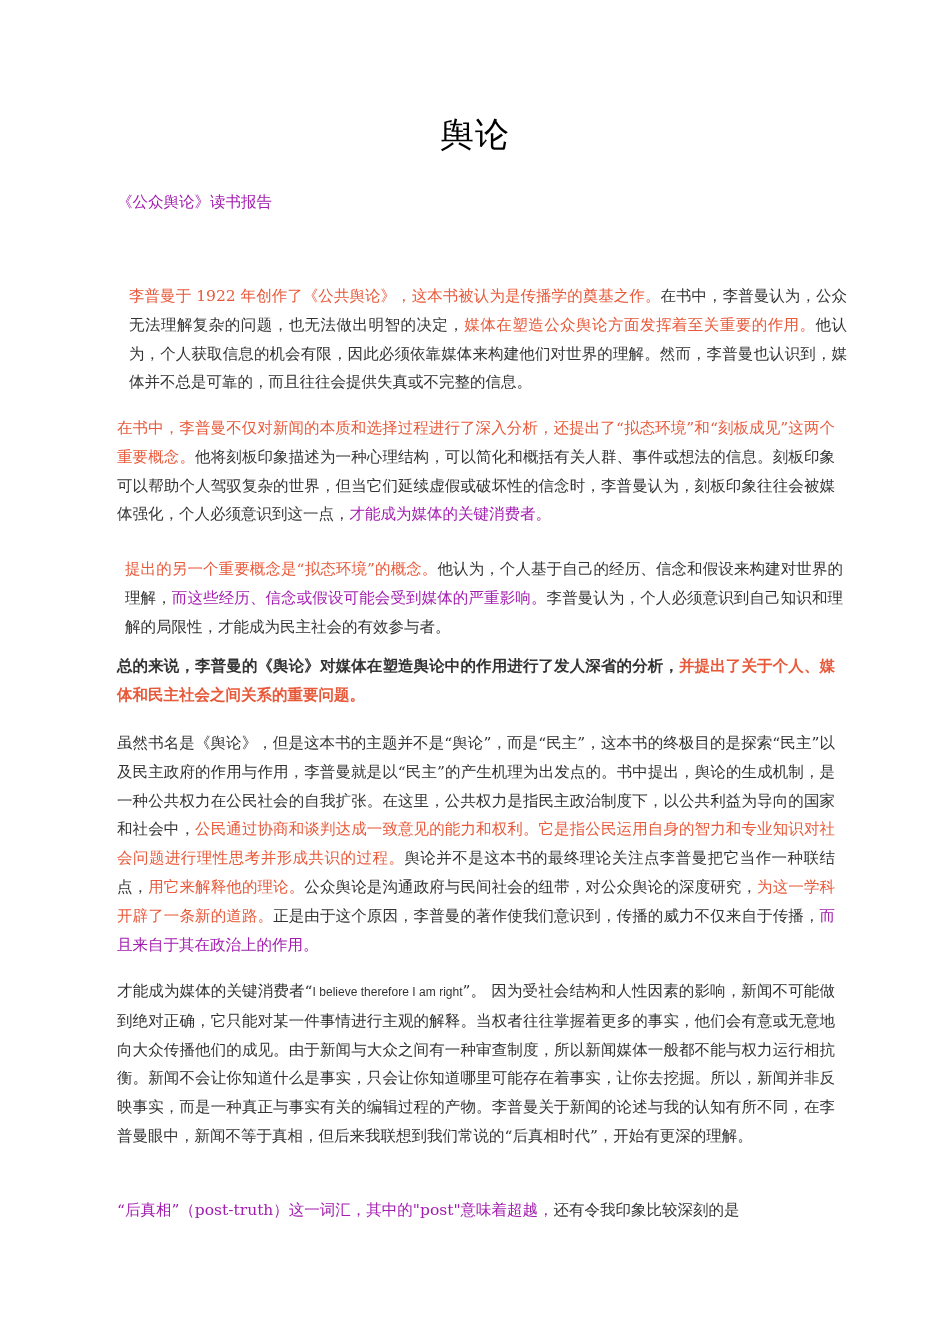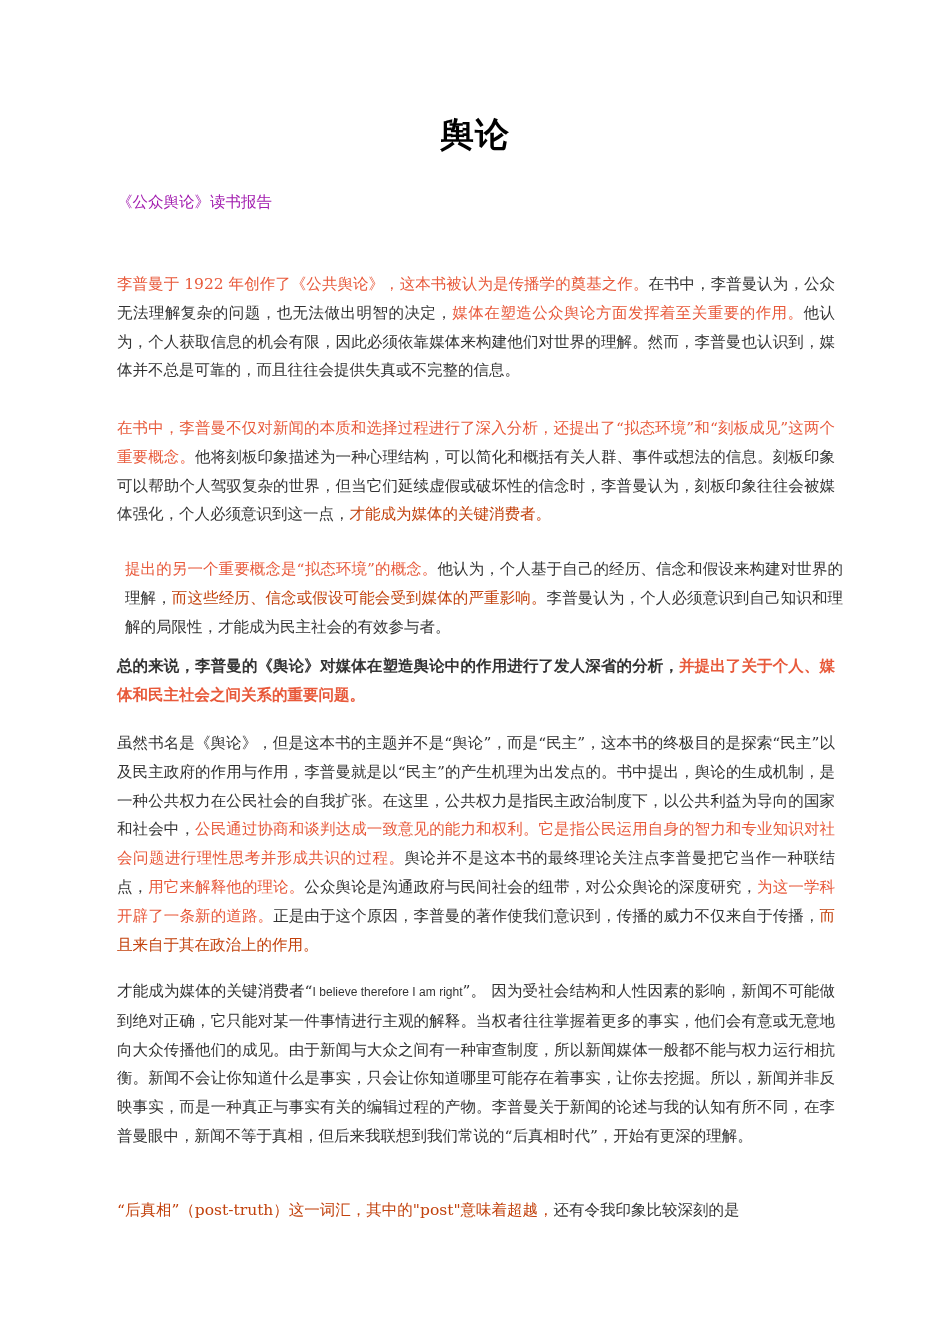--- a/index.html
+++ b/index.html
@@ -4,43 +4,43 @@
 <style>
   html, body { margin: 0; padding: 0; background: #ffffff; }
   body {
     width: 950px; height: 1344px; overflow: hidden; position: relative;
     font-family: "DejaVu Serif", "Liberation Serif", serif;
   }
   .page { position: absolute; left: 0; top: 0; width: 950px; height: 1344px; }
   .title {
     position: absolute; left: 0; top: 112px; width: 950px; text-align: center;
     font-family: "DejaVu Sans", "Liberation Sans", sans-serif;
-    font-weight: bold; font-size: 34px; color: #000; letter-spacing: 1px;
+    font-weight: normal; font-size: 34px; color: #000; letter-spacing: 1px;
   }
   .subtitle {
     position: absolute; left: 117px; top: 192px;
     font-size: 15.5px; color: #a21caf;
   }
   .para {
     position: absolute; left: 117px; width: 718px;
     font-size: 15.5px; line-height: 28.8px; color: #333333;
     text-align: justify; word-break: break-all;
   }
   .red { color: #e8593a; }
-  .gold { color: #c2410c; }
+  .gold { color: #a21caf; }
   .mono { font-family: Liberation Sans, sans-serif; font-size: 12px; }
 </style>
 </head>
 <body>
 
 <div class="page">
   <div class="title">舆论</div>
   <div class="subtitle">《公众舆论》读书报告</div>
 
-  <p class="para" style="top:270px;margin:0;"><span class="red">李普曼于 1922 年创作了《公共舆论》，这本书被认为是传播学的奠基之作。</span><span>在书中，李普曼认为，公众无法理解复杂的问题，也无法做出明智的决定，</span><span class="red">媒体在塑造公众舆论方面发挥着至关重要的作用。</span><span>他认为，个人获取信息的机会有限，因此必须依靠媒体来构建他们对世界的理解。然而，李普曼也认识到，媒体并不总是可靠的，而且往往会提供失真或不完整的信息。</span></p>
+  <p class="para" style="top:270px;margin:12px;"><span class="red">李普曼于 1922 年创作了《公共舆论》，这本书被认为是传播学的奠基之作。</span><span>在书中，李普曼认为，公众无法理解复杂的问题，也无法做出明智的决定，</span><span class="red">媒体在塑造公众舆论方面发挥着至关重要的作用。</span><span>他认为，个人获取信息的机会有限，因此必须依靠媒体来构建他们对世界的理解。然而，李普曼也认识到，媒体并不总是可靠的，而且往往会提供失真或不完整的信息。</span></p>
 
   <p class="para" style="top:414px;margin:0;"><span class="red">在书中，李普曼不仅对新闻的本质和选择过程进行了深入分析，还提出了“拟态环境”和“刻板成见”这两个重要概念。</span><span>他将刻板印象描述为一种心理结构，可以简化和概括有关人群、事件或想法的信息。刻板印象可以帮助个人驾驭复杂的世界，但当它们延续虚假或破坏性的信念时，李普曼认为，刻板印象往往会被媒体强化，个人必须意识到这一点，</span><span class="gold">才能成为媒体的关键消费者。</span></p>
 
   <p class="para" style="top:547px;margin:8px;"><span class="red">提出的另一个重要概念是“拟态环境”的概念。</span><span>他认为，个人基于自己的经历、信念和假设来构建对世界的理解，</span><span class="gold">而这些经历、信念或假设可能会受到媒体的严重影响。</span><span>李普曼认为，个人必须意识到自己知识和理解的局限性，才能成为民主社会的有效参与者。</span></p>
 
   <p class="para" style="top:652px;margin:0;font-weight:bold;"><span>总的来说，李普曼的《舆论》对媒体在塑造舆论中的作用进行了发人深省的分析，</span><span class="red">并提出了关于个人、媒体和民主社会之间关系的重要问题。</span></p>
 
   <p class="para" style="top:729px;margin:0;"><span>虽然书名是《舆论》，但是这本书的主题并不是“舆论”，而是“民主”，这本书的终极目的是探索“民主”以及民主政府的作用与作用，李普曼就是以“民主”的产生机理为出发点的。书中提出，舆论的生成机制，是一种公共权力在公民社会的自我扩张。在这里，公共权力是指民主政治制度下，以公共利益为导向的国家和社会中，</span><span class="red">公民通过协商和谈判达成一致意见的能力和权利。它是指公民运用自身的智力和专业知识对社会问题进行理性思考并形成共识的过程。</span><span>舆论并不是这本书的最终理论关注点李普曼把它当作一种联结点，</span><span class="red">用它来解释他的理论。</span><span>公众舆论是沟通政府与民间社会的纽带，对公众舆论的深度研究，</span><span class="red">为这一学科开辟了一条新的道路。</span><span>正是由于这个原因，李普曼的著作使我们意识到，传播的威力不仅来自于传播，</span><span class="gold">而且来自于其在政治上的作用。</span></p>
 
   <p class="para" style="top:977px;margin:0;"><span>才能成为媒体的关键消费者“</span><span class="mono">I believe therefore I am right</span><span>”。 因为受社会结构和人性因素的影响，新闻不可能做到绝对正确，它只能对某一件事情进行主观的解释。当权者往往掌握着更多的事实，他们会有意或无意地向大众传播他们的成见。由于新闻与大众之间有一种审查制度，所以新闻媒体一般都不能与权力运行相抗衡。新闻不会让你知道什么是事实，只会让你知道哪里可能存在着事实，让你去挖掘。所以，新闻并非反映事实，而是一种真正与事实有关的编辑过程的产物。李普曼关于新闻的论述与我的认知有所不同，在李普曼眼中，新闻不等于真相，但后来我联想到我们常说的“后真相时代”，开始有更深的理解。</span></p>

